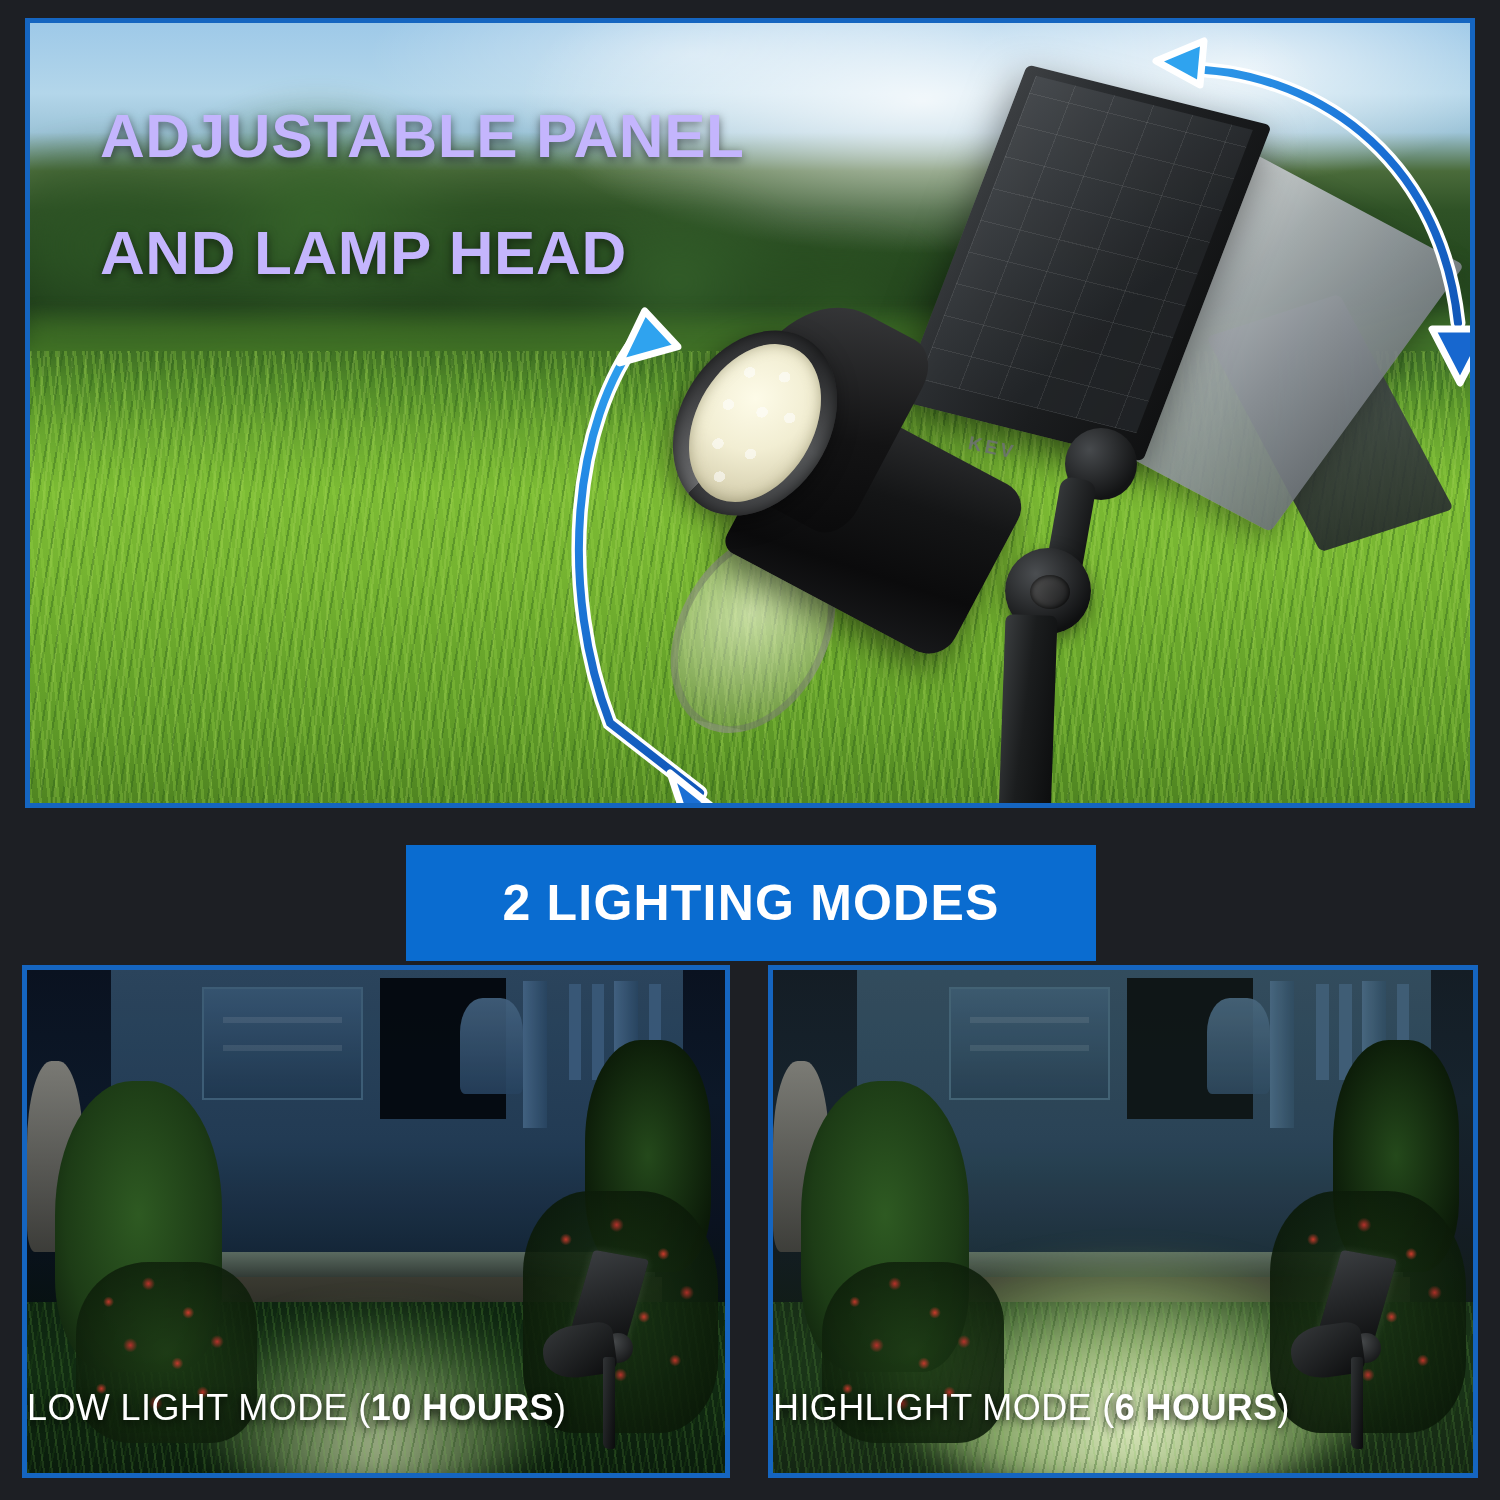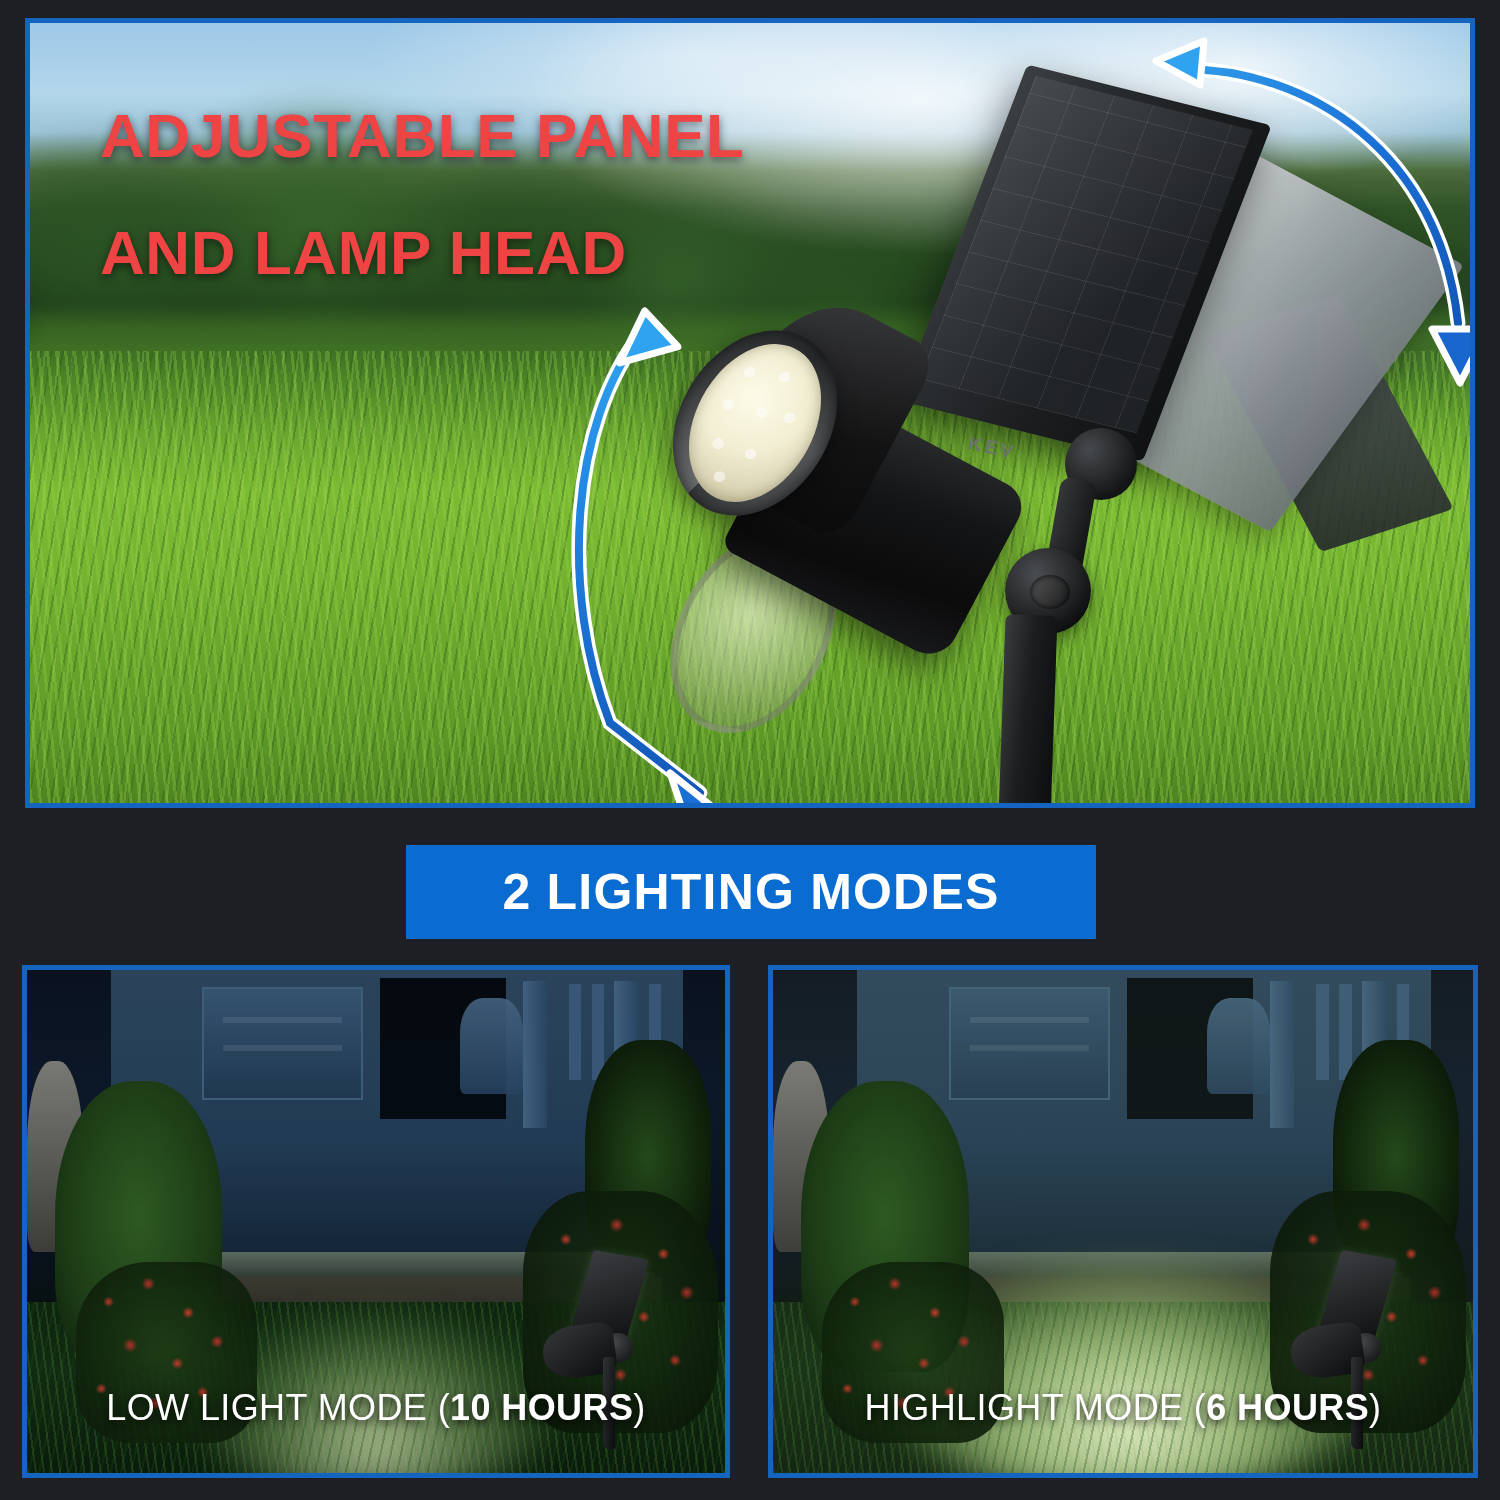--- a/index.html
+++ b/index.html
@@ -44,21 +44,21 @@
       repeating-linear-gradient(84deg, rgba(150,210,70,.30) 0 3px, rgba(0,0,0,0) 3px 9px),
       repeating-linear-gradient(-80deg, rgba(40,90,25,.34) 0 2px, rgba(0,0,0,0) 2px 11px),
       repeating-linear-gradient(96deg, rgba(190,230,110,.20) 0 2px, rgba(0,0,0,0) 2px 14px);
   }
   .hero-grass-blur{position:absolute;left:0;bottom:44%;width:100%;height:18%;
     background:linear-gradient(180deg, rgba(70,120,40,.55), rgba(120,180,60,.15));
     filter:blur(10px);}
 
   
   #headline{position:absolute;left:70px;top:78px;width:760px;
-    color:#ef4444;font-size:62px;font-weight:bold;line-height:1.12;letter-spacing:.6px;
+    color:#c4b5fd;font-size:62px;font-weight:bold;line-height:1.12;letter-spacing:.6px;
     text-shadow:0 3px 10px rgba(0,0,0,.55);}
   #headline .l2{display:block;margin-top:48px;}
 
   
   .lamp{position:absolute;}
   #lamp-body{left:735px;top:345px;width:250px;height:190px;
     background:linear-gradient(170deg,#2e2f31 0%,#141516 38%,#0b0b0c 72%,#18191b 100%);
     border-radius:10px 26px 30px 14px;
     transform:rotate(28deg);transform-origin:left center;
     box-shadow:0 14px 34px rgba(0,0,0,.5);}
@@ -127,21 +127,21 @@
   #stake{position:absolute;left:972px;top:592px;width:52px;height:205px;border-radius:7px 7px 3px 3px;
     background:linear-gradient(95deg,#3a3d3f 0%,#1b1d1e 45%,#0c0d0e 100%);
     transform:rotate(2deg);}
 
   
   .arrow-svg{position:absolute;pointer-events:none;}
   #arrow-left-svg{left:520px;top:270px;width:240px;height:520px;}
   #arrow-right-svg{left:1090px;top:10px;width:400px;height:380px;}
 
   
-  #modes-banner{position:absolute;left:406px;top:845px;width:690px;height:94px;
+  #modes-banner{position:absolute;left:406px;top:845px;width:690px;height:116px;
     background:#0a6cd0;display:flex;align-items:center;justify-content:center;}
   #modes-banner span{color:#fff;font-size:50px;font-weight:bold;letter-spacing:1.2px;}
 
   
   #panel-low{left:22px;top:965px;width:708px;height:513px;}
   #panel-high{left:768px;top:965px;width:710px;height:513px;}
 
   .night{position:absolute;inset:0;}
   .night-bg{position:absolute;inset:0;
     background:linear-gradient(180deg,#0a1220 0%,#0c1828 26%,#0a1220 50%,#06110c 74%,#040c07 100%);}
@@ -216,21 +216,21 @@
     background:linear-gradient(150deg,#3a3d40,#0e0f10);transform:rotate(16deg) skewY(-6deg);border-radius:4px;
     box-shadow:0 0 10px rgba(255,255,255,.10);}
   .ml-head{position:absolute;left:2px;top:72px;width:72px;height:52px;border-radius:46% 22% 22% 46%;
     background:linear-gradient(150deg,#35383a,#0b0c0d);transform:rotate(-8deg);}
   .ml-joint{position:absolute;left:62px;top:80px;width:30px;height:30px;border-radius:50%;
     background:radial-gradient(circle at 36% 30%, #45484a,#0b0c0d);}
   .ml-stake{position:absolute;left:62px;top:104px;width:12px;height:92px;
     background:linear-gradient(95deg,#303335,#0a0b0c);border-radius:3px 3px 2px 6px;}
 
   
-  .caption{position:absolute;left:0;right:0;bottom:44px;text-align:center;
+  .caption{position:absolute;left:0;right:0;bottom:44px;text-align:left;
     color:#fff;font-size:36px;letter-spacing:.4px;
     text-shadow:0 3px 9px rgba(0,0,0,.85);}
   .caption b{font-weight:bold;}
   .caption .lite{font-weight:normal;}
 </style>
 </head>
 <body>
 
 <div class="stage">
 

